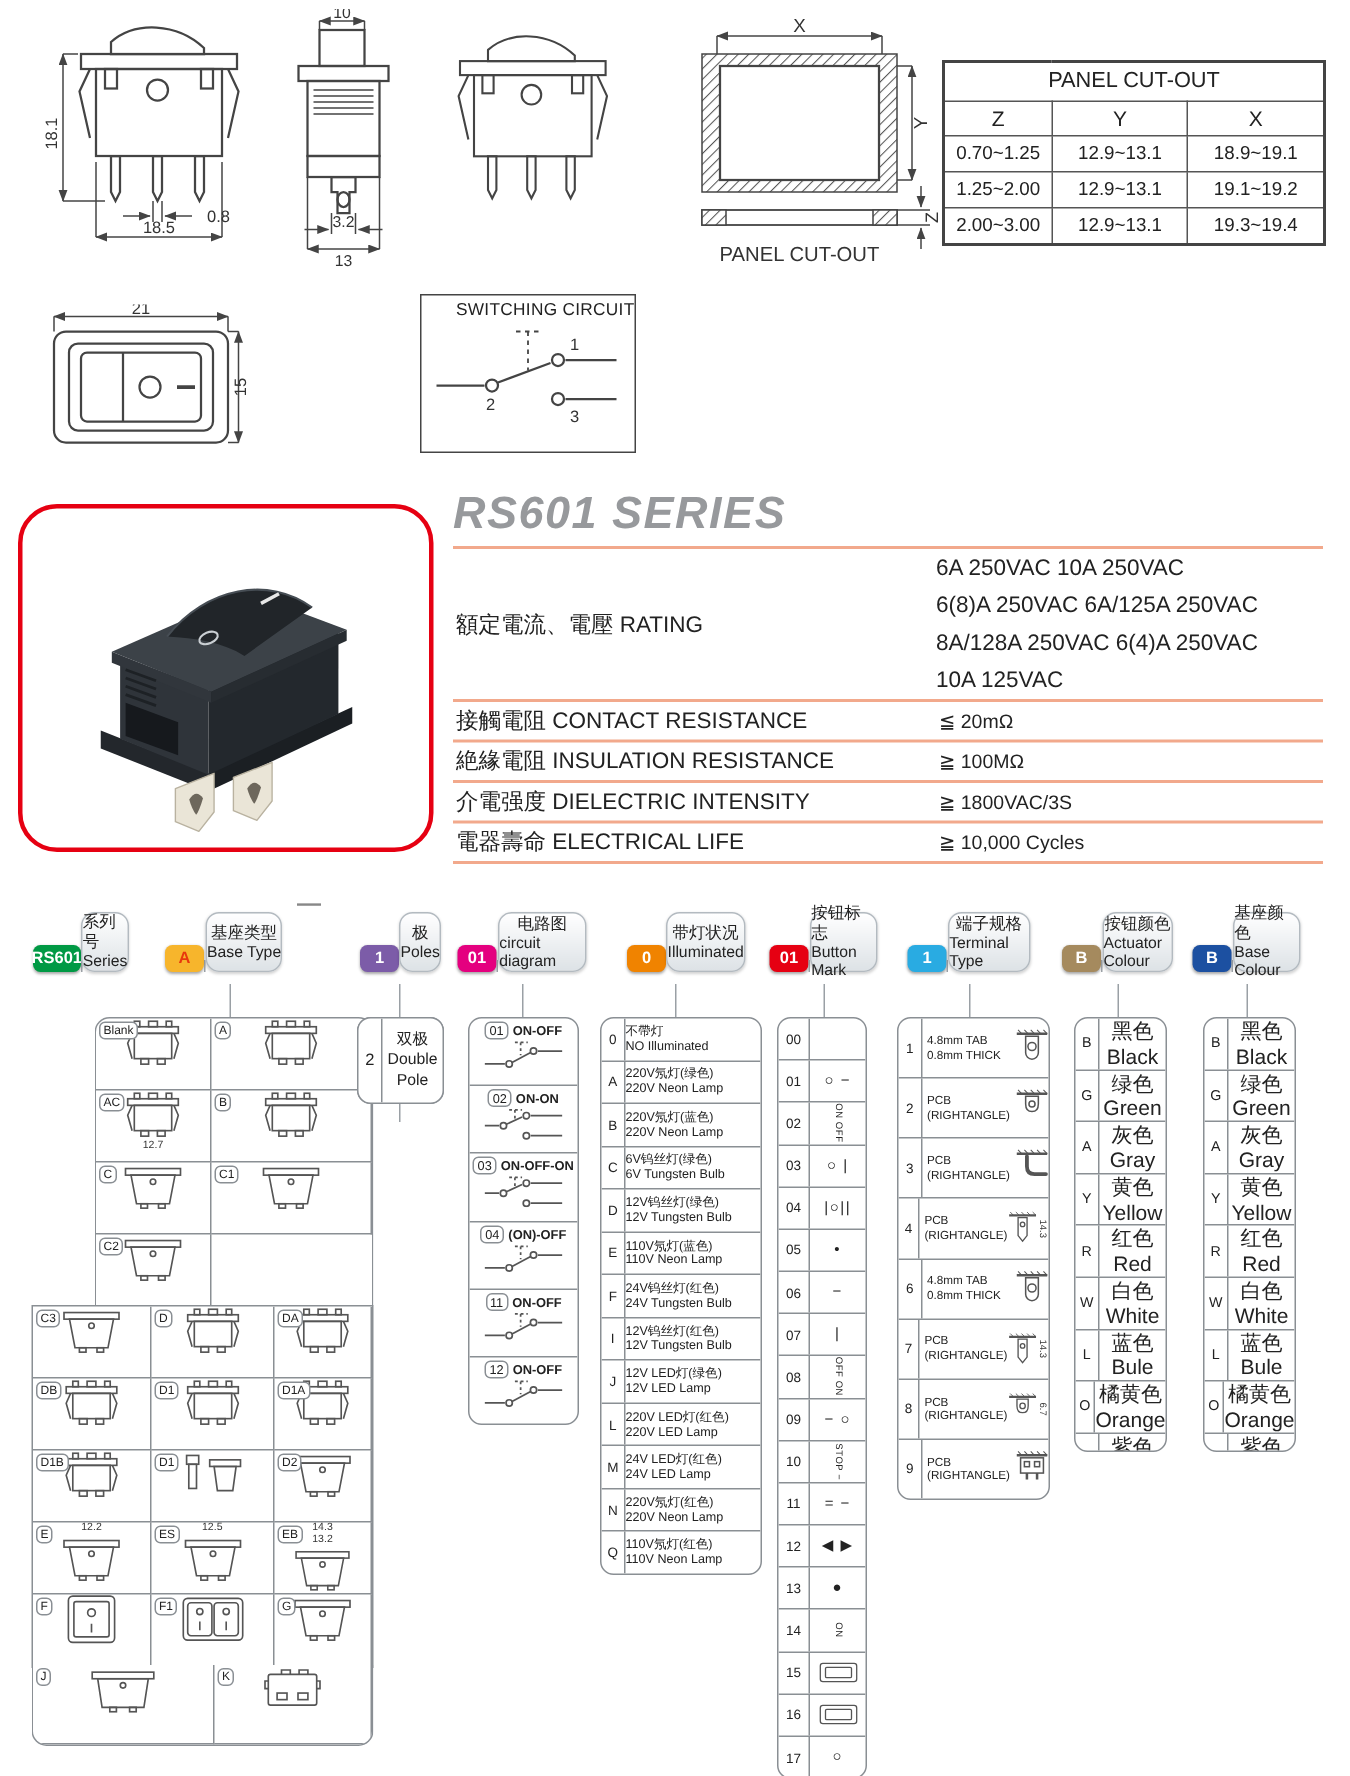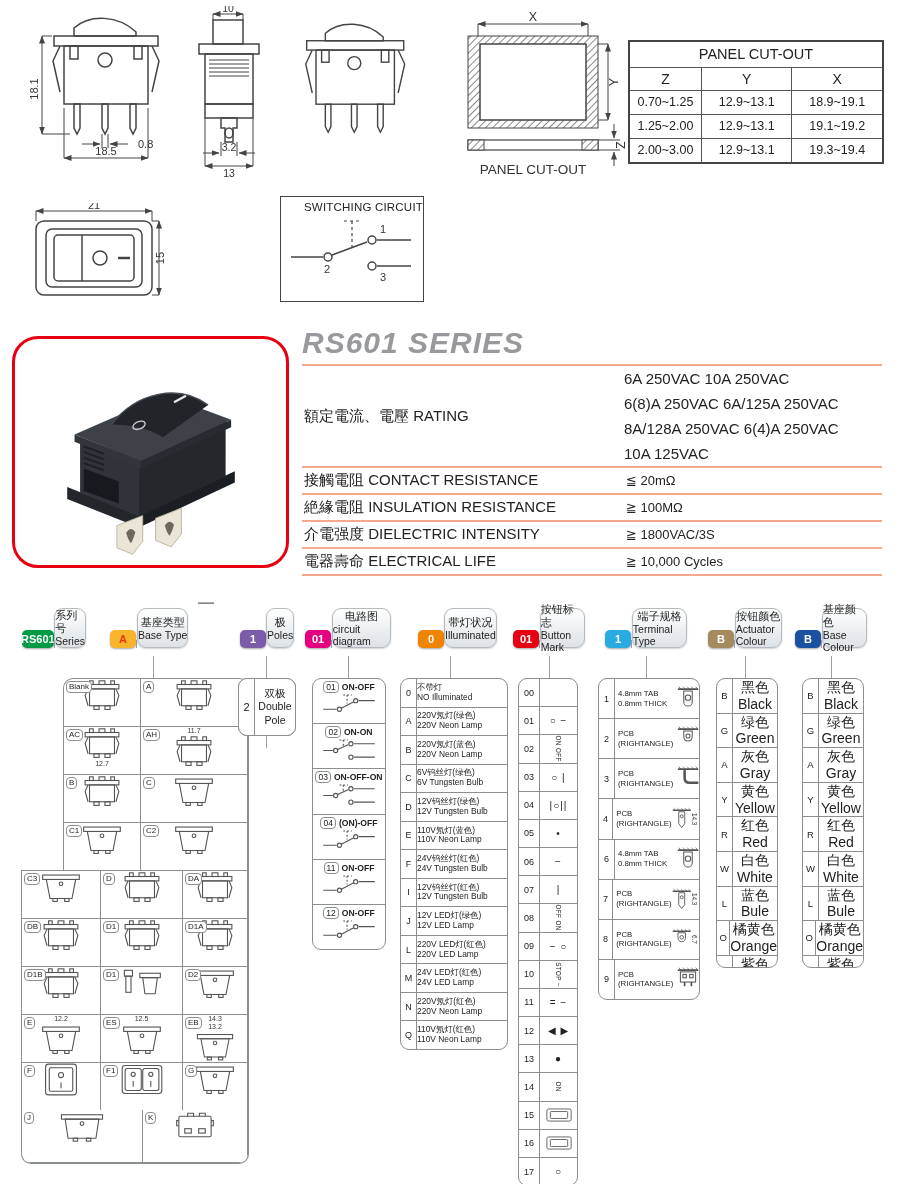--- a/index.html
+++ b/index.html
@@ -618,29 +618,20 @@
 
     <div class="bt-cell">
       <span class="bt-code">AC</span>
 
       <svg class="bt-glyph">
         <use href="#sym-a" xlink:href="#sym-a"></use>
       </svg>
       <span class="bt-dim">12.7</span>
     </div>
 
-    <div class="bt-cell">
-      <span class="bt-code">AH</span>
-      <span class="bt-dim">11.7</span>
-
-      <svg class="bt-glyph">
-        <use href="#sym-a" xlink:href="#sym-a"></use>
-      </svg>
-
-    </div>
 
     <div class="bt-cell">
       <span class="bt-code">B</span>
 
       <svg class="bt-glyph">
         <use href="#sym-a" xlink:href="#sym-a"></use>
       </svg>
 
     </div>
 

